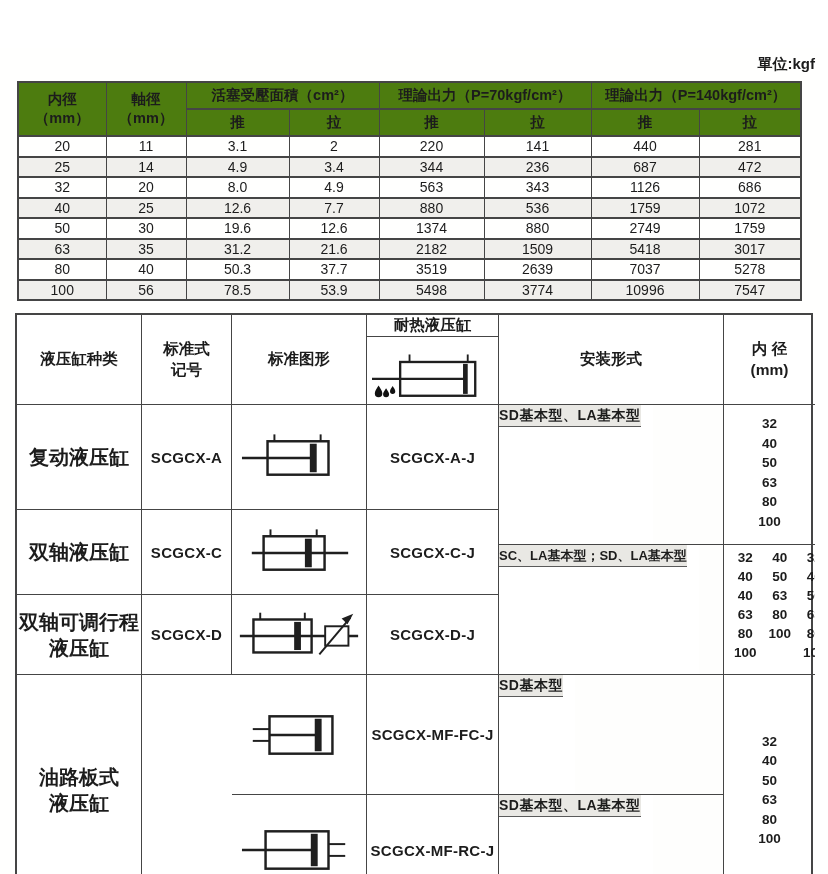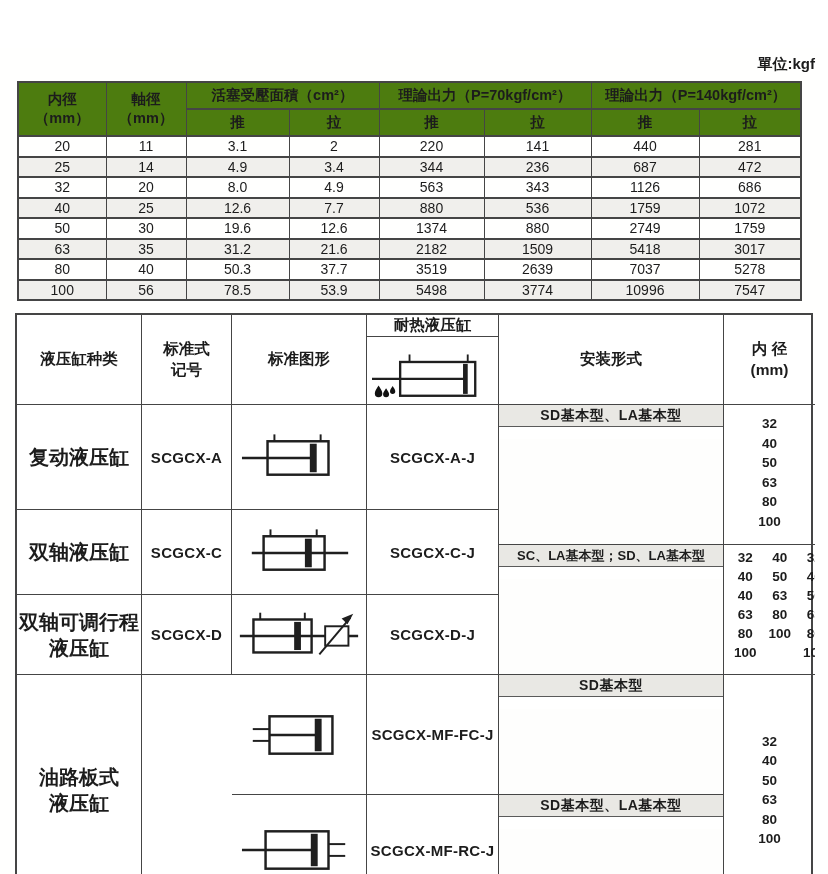--- a/index.html
+++ b/index.html
@@ -56,21 +56,21 @@
   .code{font-size:15px;font-weight:600;letter-spacing:.3px;}
   
   .heat-hdr{flex-direction:column;align-items:stretch;padding:0;}
   .heat-hdr .heat-label{
     height:29px;border-bottom:1px solid var(--border);
     display:flex;align-items:center;justify-content:center;
     font-size:15.5px;font-weight:700;
   }
   .heat-hdr .heat-icon-box{flex:1;display:flex;align-items:center;justify-content:center;}
   
-  .mount{flex-direction:column;align-items:stretch;justify-content:flex-end;padding:0;}
+  .mount{flex-direction:row;align-items:stretch;justify-content:flex-end;padding:0;}
   .mount .band{
     height:22px;background:var(--band_bg);border-bottom:1px solid #5a5a5a;
     display:flex;align-items:center;justify-content:center;
     font-size:14px;font-weight:700;letter-spacing:.5px;
   }
   .mount .band.narrow{font-size:13px;letter-spacing:0;}
   .mount .photo-area{flex:1;background:#fefefd;}
   
   .bore{font-size:13.5px;font-weight:600;}
   .bore-list{display:flex;flex-direction:column;align-items:center;}

